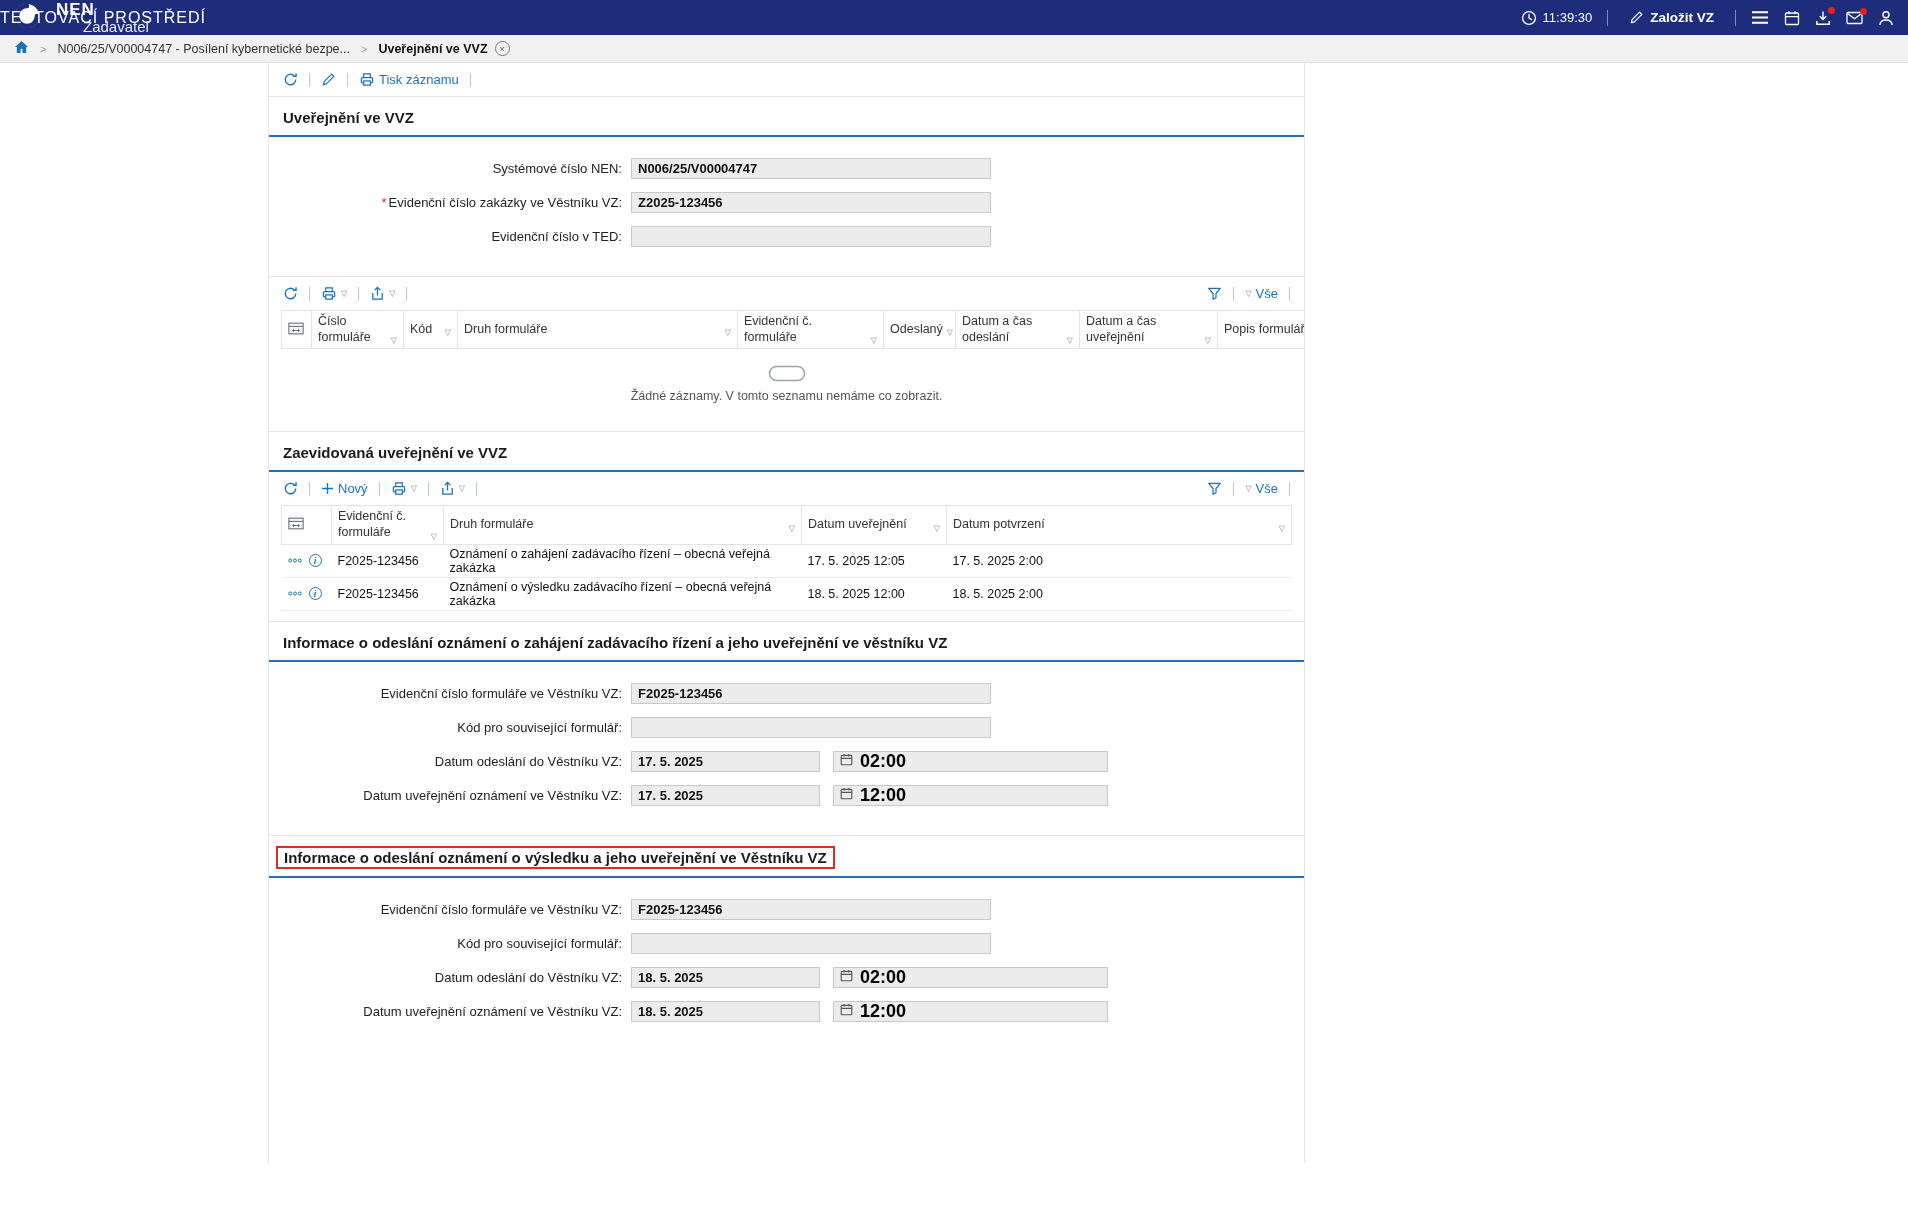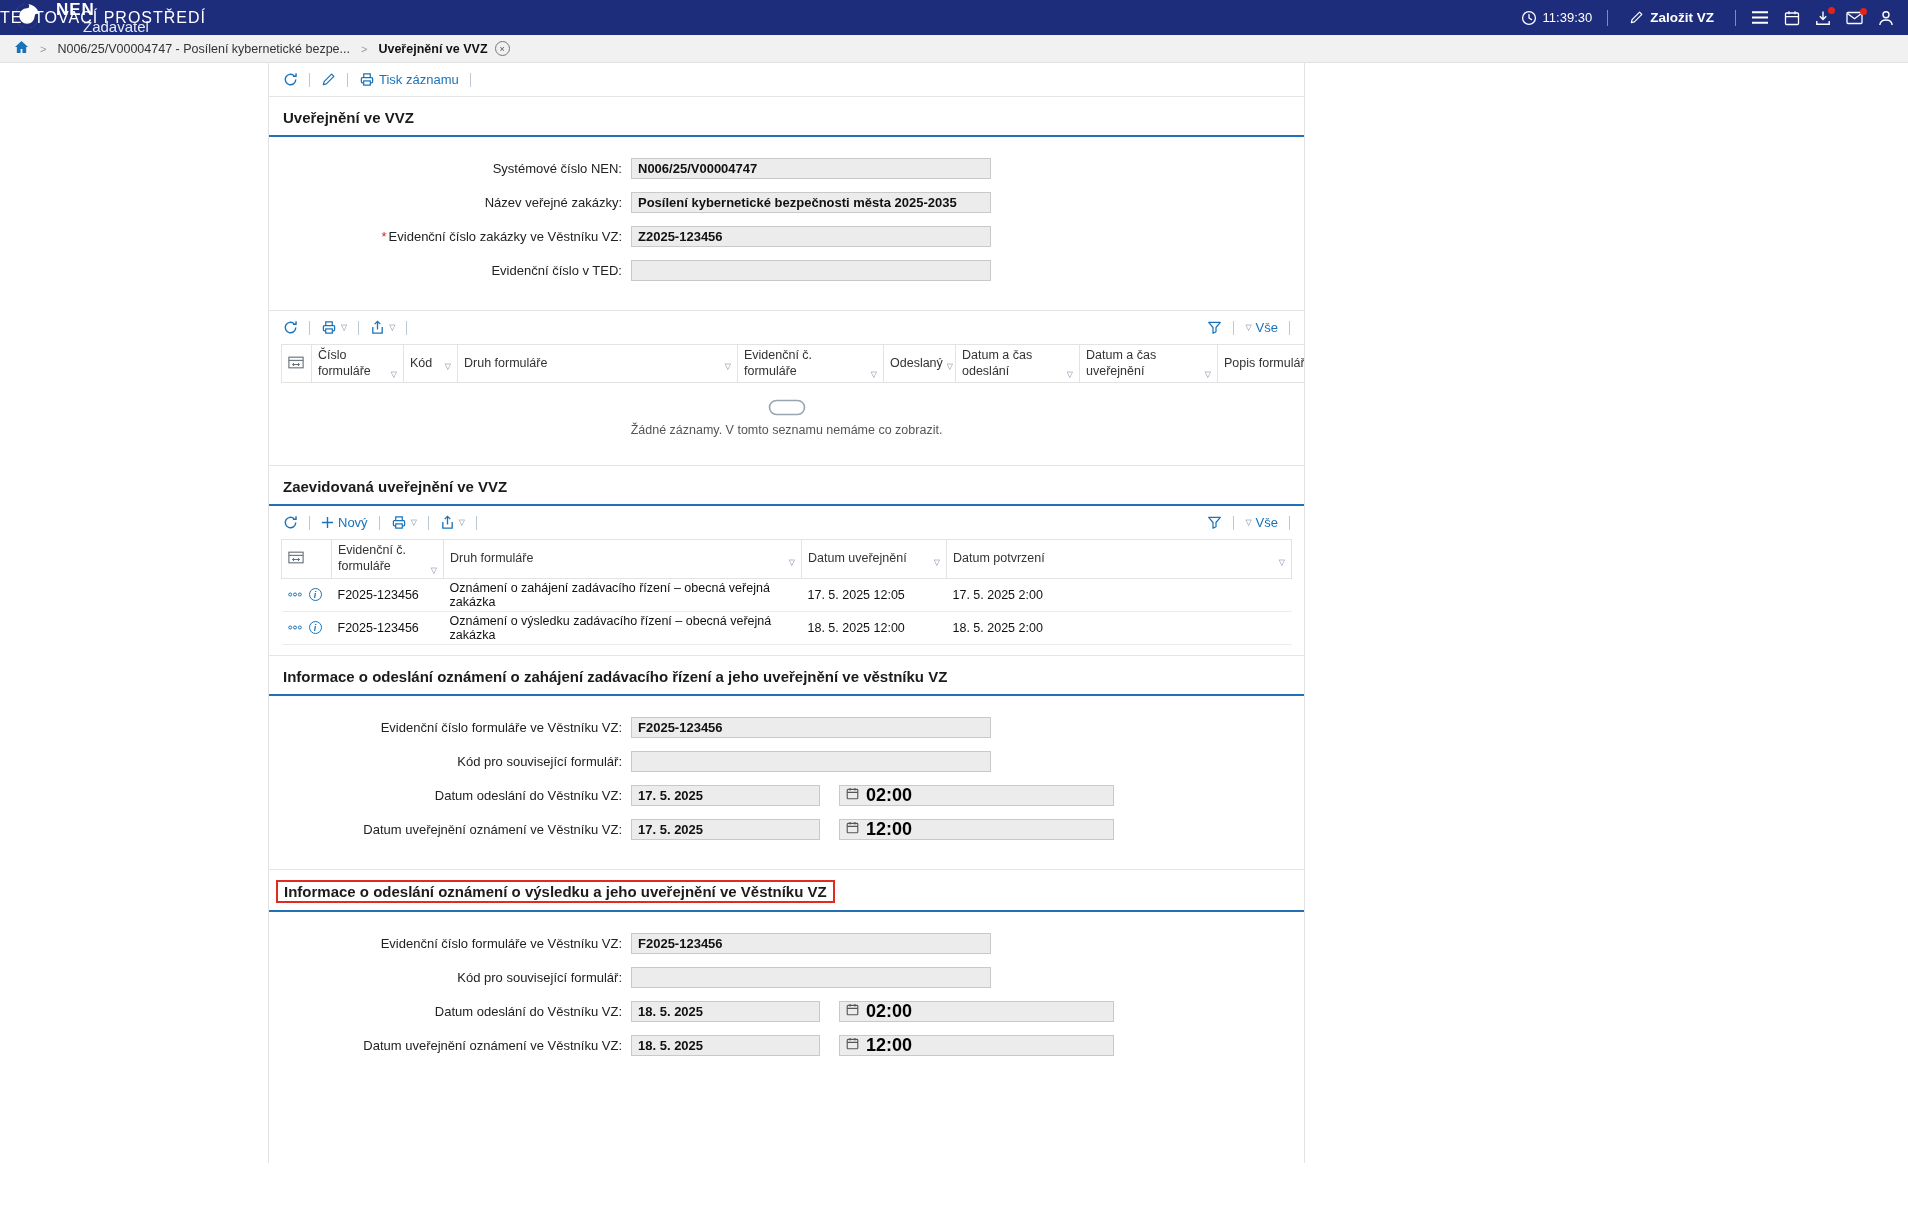--- a/index.html
+++ b/index.html
@@ -60,21 +60,21 @@
   .red-box { display:inline-block; border:2px solid #e02b20; padding:1px 6px; margin:-2px -7px; }
   
   .form { padding:8px 0 16px; }
   .form-row { display:flex; align-items:center; margin:13px 0; }
   .form-row label { width:362px; text-align:right; padding-right:9px; color:#222; font-size:13px; }
   .req { color:#d22b1f; margin-right:2px; }
   .txt-input {
     width:360px; height:21px; background:#ececec; border:1px solid #c9c9c9;
     font-size:13px; font-family:inherit; color:#111; padding:0 6px;
   }
-  .dt-wrap { width:360px; display:flex; gap:19px; }
+  .dt-wrap { width:360px; display:flex; gap:13px; }
   .date-part { flex:0 0 169px; height:21px; background:#ececec; border:1px solid #c9c9c9; font-size:13px; font-family:inherit; font-weight:bold; color:#111; padding:0 6px; }
   .time-box { flex:1; height:21px; background:#ececec; border:1px solid #c9c9c9; display:flex; align-items:center; gap:7px; padding:0 6px; }
   .time-box svg { flex:0 0 auto; color:#555; }
   .time-part { flex:1; border:none; background:transparent; font-size:18px; font-family:inherit; font-weight:bold; color:#000000; padding:0; }
   
   .txt-input { font-weight:bold; }
   .txt-input:placeholder-shown { font-weight:normal; }
   
   .table-toolbar { display:flex; align-items:center; gap:11px; padding:9px 14px; color:#1a73b8; }
   .tt-right { margin-left:auto; display:flex; align-items:center; gap:11px; }
@@ -231,24 +231,20 @@
     </button>
     <span class="vsep"></span>
   </div>
 
   <section>
     <h2 class="sec-title">Uveřejnění ve VVZ</h2>
     <div class="form">
       <div class="form-row">
         <label><span class="req"></span><span>Systémové číslo NEN:</span></label>
         <input class="txt-input" readonly="" value="N006/25/V00004747" style="">
-      </div>
-      <div class="form-row">
-        <label><span class="req"></span><span>Název veřejné zakázky:</span></label>
-        <input class="txt-input" readonly="" value="Posílení kybernetické bezpečnosti města 2025-2035" style="">
       </div>
       <div class="form-row">
         <label><span class="req">*</span><span>Evidenční číslo zakázky ve Věstníku VZ:</span></label>
         <input class="txt-input" value="Z2025-123456" style="">
       </div>
       <div class="form-row">
         <label><span class="req"></span><span>Evidenční číslo v TED:</span></label>
         <input class="txt-input" value="" style="">
       </div>
     </div>

